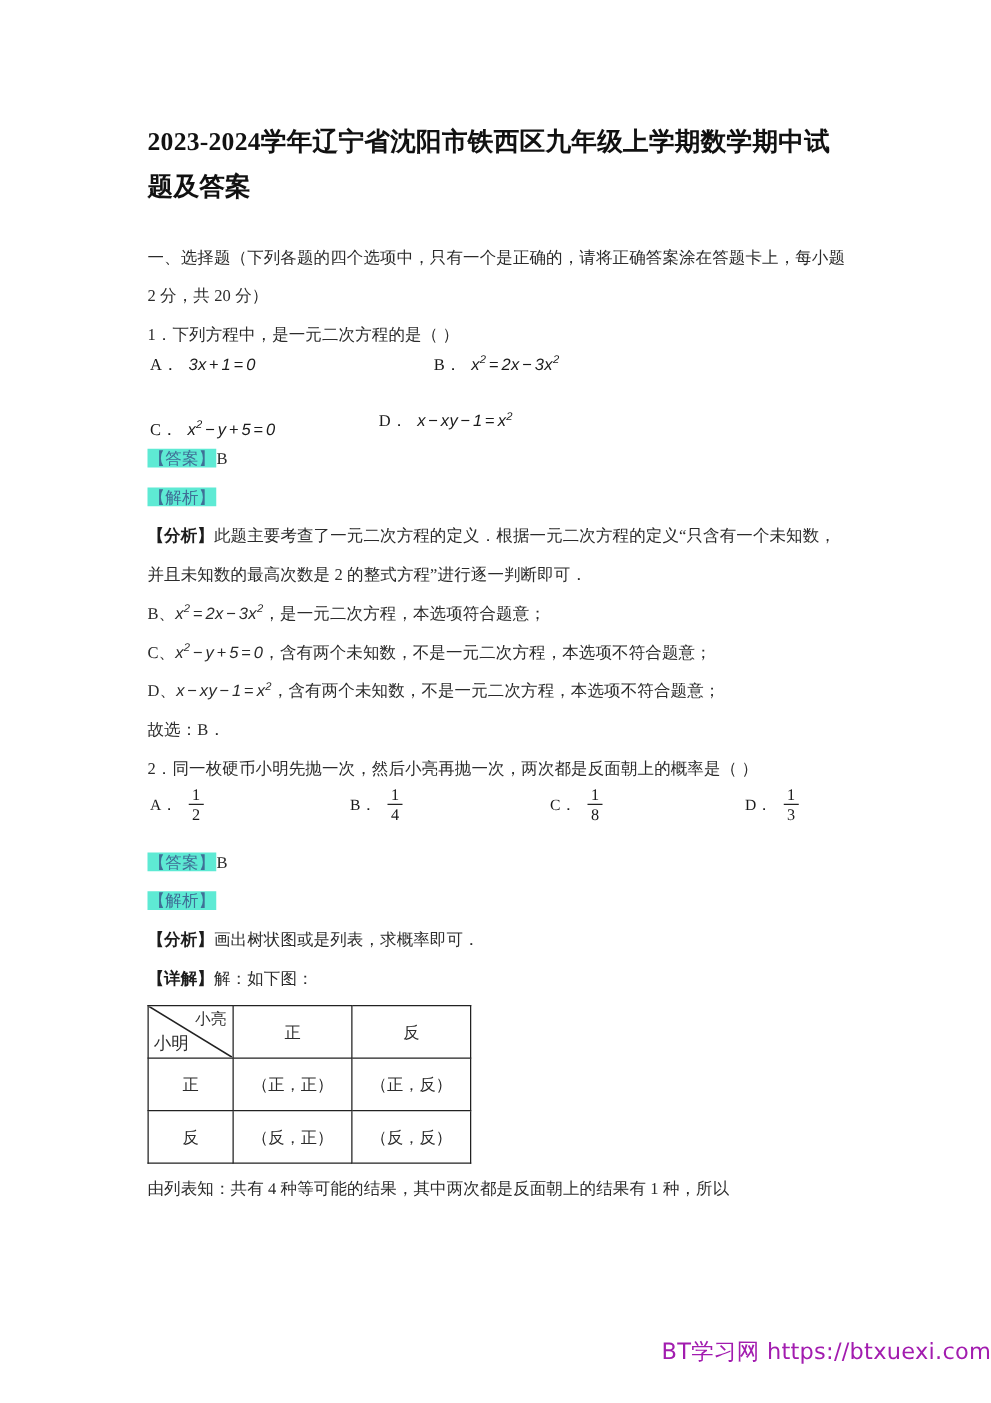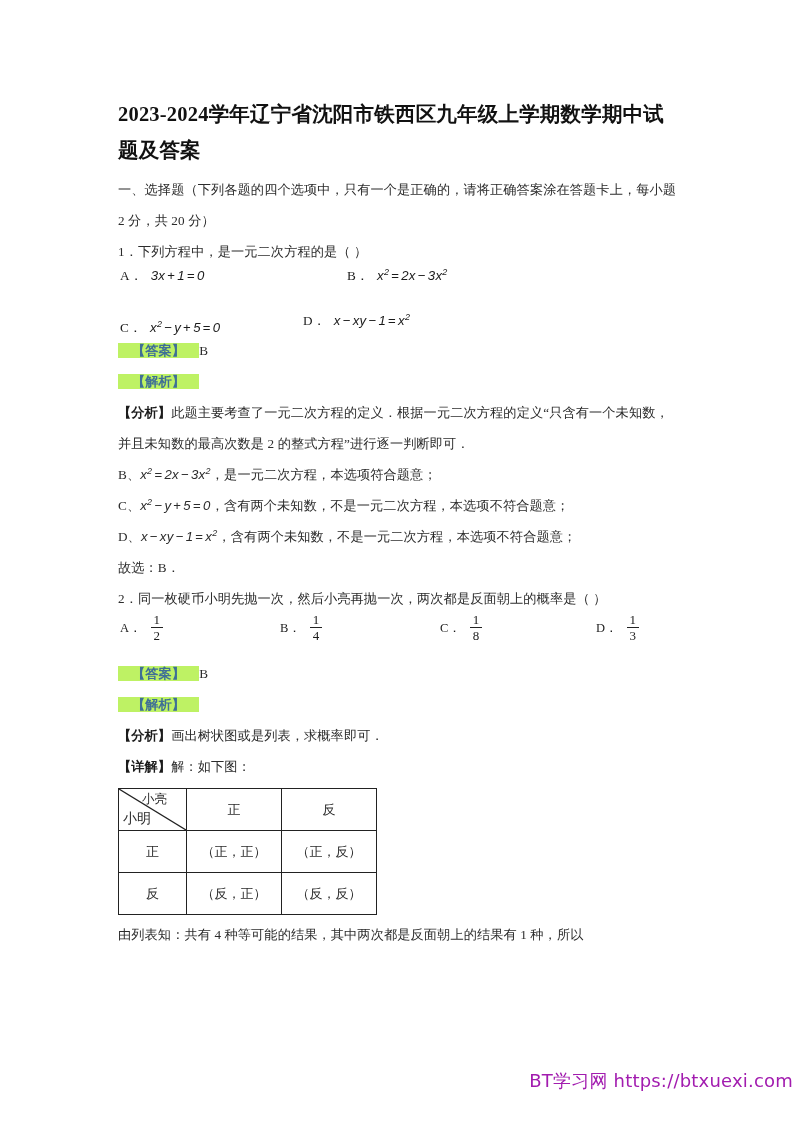--- a/index.html
+++ b/index.html
@@ -25,35 +25,34 @@
     position: absolute;
     left: 118px;
     top: 96px;
     width: 562px;
   }
   .doc-title {
     font-size: 20.5px;
     font-weight: bold;
     line-height: 36px;
     letter-spacing: 0.2px;
-    margin: 0 0 6px 0;
+    margin: 0 0 22px 0;
     color: #111;
   }
   .para {
     font-size: 13.2px;
     line-height: 31px;
     margin: 0;
     color: #2b2b2b;
     letter-spacing: 0.1px;
   }
   .label-hl {
-    background: #bef264;
+    background: #5eead4;
     color: #3f6f96;
-    padding: 0 14px;
-    font-weight: bold;
+    padding: 0 1px;
   }
   .bold-tag { font-weight: bold; color: #1c1c1c; }
   
   .m {
     font-family: Liberation Sans, sans-serif;
     font-style: italic;
     letter-spacing: 0.3px;
     white-space: nowrap;
   }
   .m .op { font-style: normal; padding: 0 2px; }
@@ -138,21 +137,21 @@
     overflow: hidden;
   }
   td.corner .diag {
     position: absolute;
     left: 0; top: 0;
     width: 100%;
     height: 100%;
   }
   td.corner .tr-label {
     position: absolute;
-    right: 19px;
+    right: 5px;
     top: 2px;
     font-size: 12.5px;
   }
   td.corner .bl-label {
     position: absolute;
     left: 4px;
     bottom: 2px;
     font-size: 14px;
   }
   

